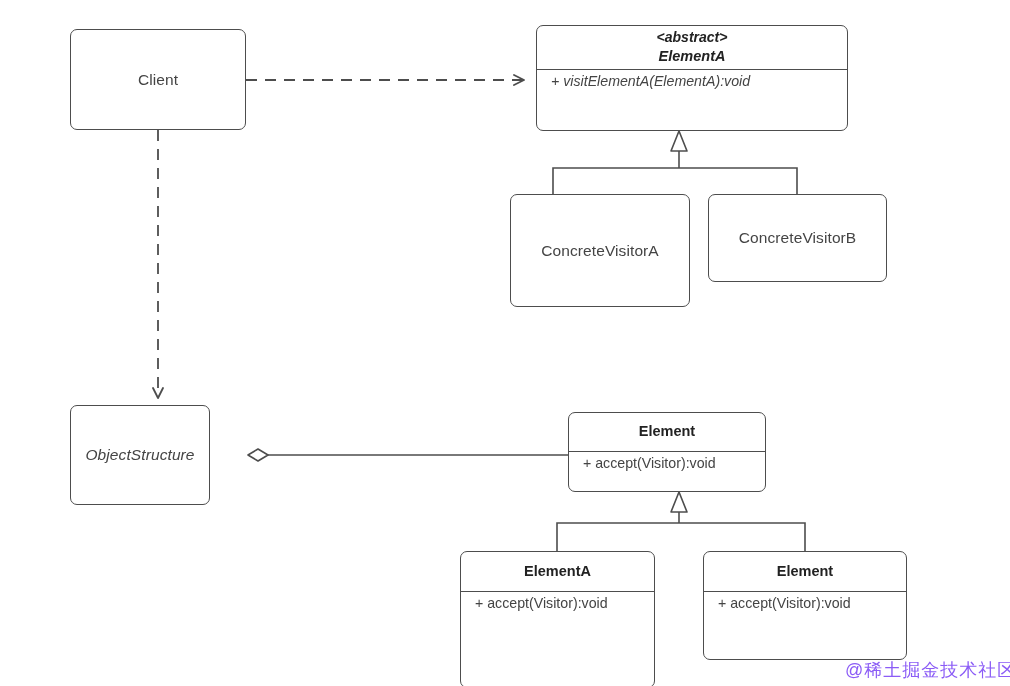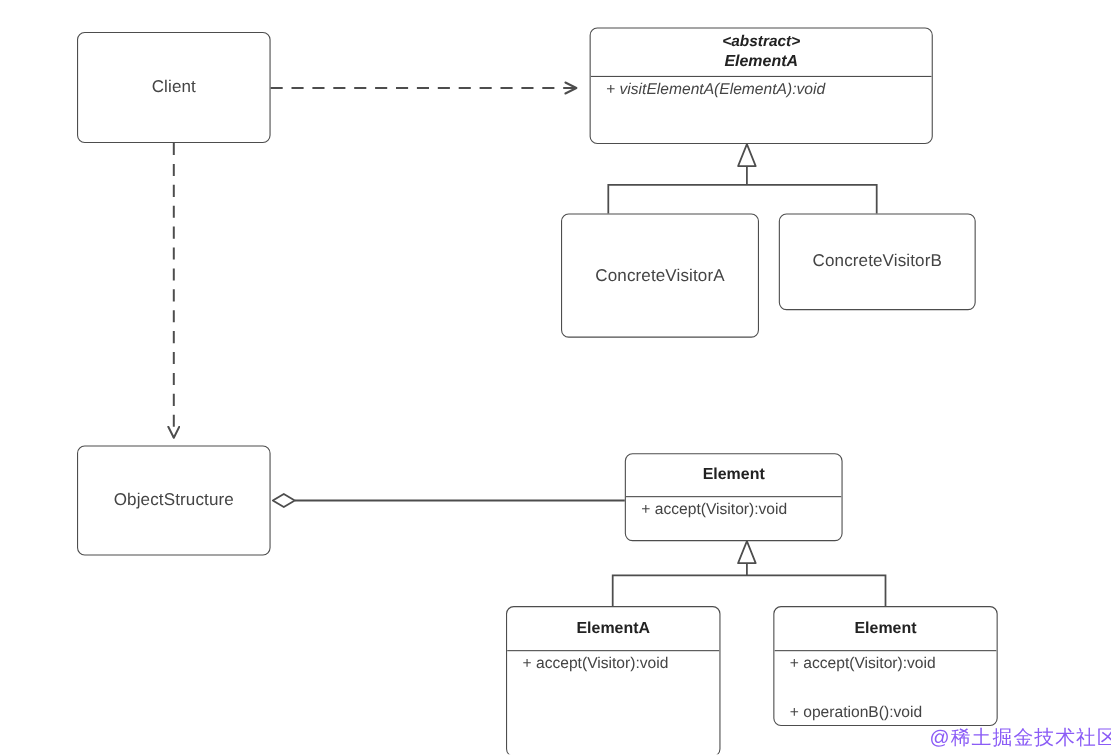--- a/index.html
+++ b/index.html
@@ -136,21 +136,21 @@
   </div>
 
   <div class="node simple-node" style="left:463px; top:194px; width:180px; height:113px;margin-left:47px;">
     <span>ConcreteVisitorA</span>
   </div>
 
   <div class="node simple-node" style="left:708px; top:194px; width:179px; height:88px;">
     <span>ConcreteVisitorB</span>
   </div>
 
-  <div class="node simple-node" style="left:70px; top:405px; width:176px; height:100px;">
+  <div class="node simple-node" style="left:70px; top:405px; width:140px; height:100px;font-style:italic;">
     <span>ObjectStructure</span>
   </div>
 
   <div class="node" style="left:568px; top:412px; width:198px; height:80px;">
     <div class="class-header" style="height:39px;">
       <span>Element</span>
     </div>
     <div class="class-body" style="height:39px;">
       <span class="member">+ accept(Visitor):void</span>
     </div>
@@ -164,19 +164,18 @@
       <span class="member">+ accept(Visitor):void</span>
     </div>
   </div>
 
   <div class="node" style="left:703px; top:551px; width:204px; height:109px;">
     <div class="class-header" style="height:40px;">
       <span>Element</span>
     </div>
     <div class="class-body" style="height:67px;">
       <span class="member">+ accept(Visitor):void</span>
-      <span class="member">+ operationB():void</span>
     </div>
   </div>
 
   <div class="watermark" style="left:845px; top:658px;">@稀土掘金技术社区</div>
 
 </div>
 
 </body></html>

